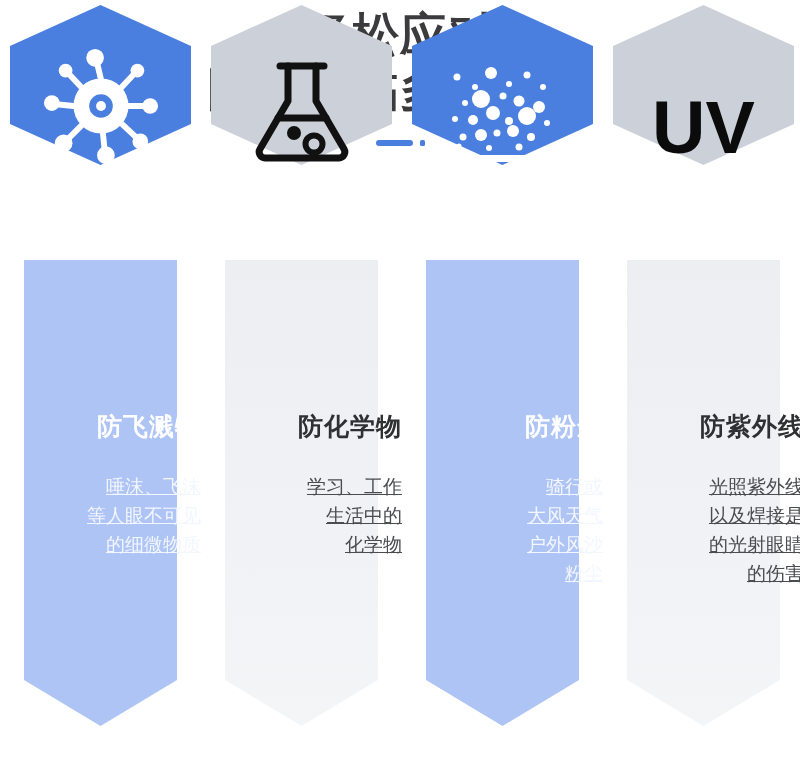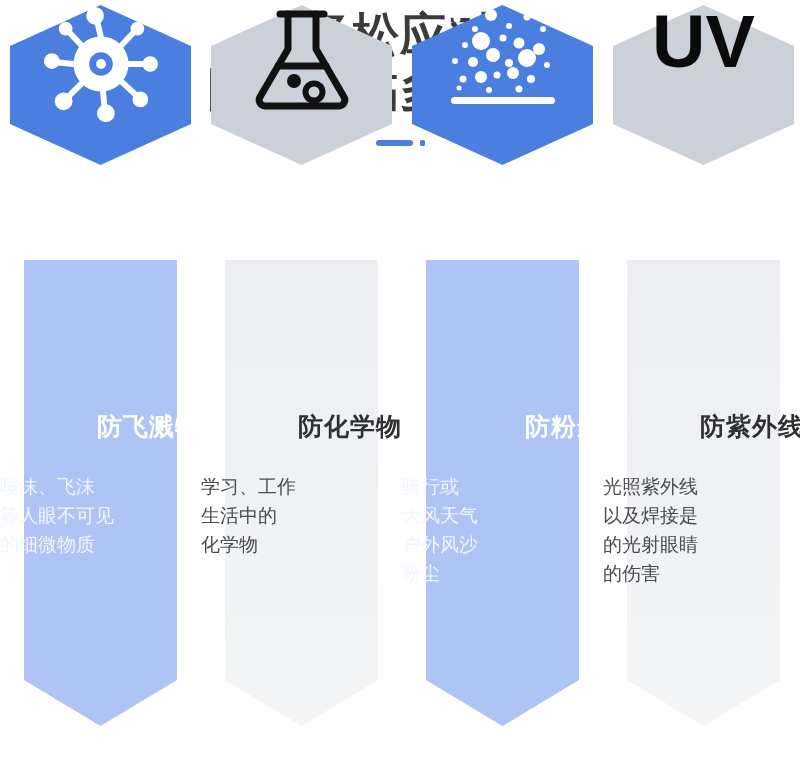--- a/index.html
+++ b/index.html
@@ -43,32 +43,33 @@
     position:absolute;left:24px;top:260px;width:153px;height:466px;
   }
   .col-shape{
     position:absolute;left:0;top:0;width:153px;height:466px;
   }
   .hex{
     position:absolute;left:10px;top:5px;width:181px;height:160px;
   }
   .icon-host{
     position:absolute;left:10px;top:5px;width:181px;height:160px;
-    display:flex;align-items:flex-start;justify-content:center;
+    display:flex;align-items:flex-end;justify-content:center;
   }
   .card-title{
     position:absolute;left:0;top:410px;width:201px;
     text-align:right;
     font-size:25px;font-weight:bold;letter-spacing:1px;
   }
   .card-desc{
     position:absolute;left:0;top:472px;width:201px;
-    text-align:left;
+    text-align:right;
     font-size:19px;line-height:29px;
     white-space:pre-line;
+    text-decoration:underline;
   }
   .blue .card-title{color:#ffffff;}
   .blue .card-desc{color:#f2f6ff;}
   .grey .card-title{color:#2f3032;}
   .grey .card-desc{color:#4a4c4f;}
 
   .uv-text{
     font-size:74px;font-weight:bold;color:#0b0b0b;
     letter-spacing:0px;line-height:74px;
   }

